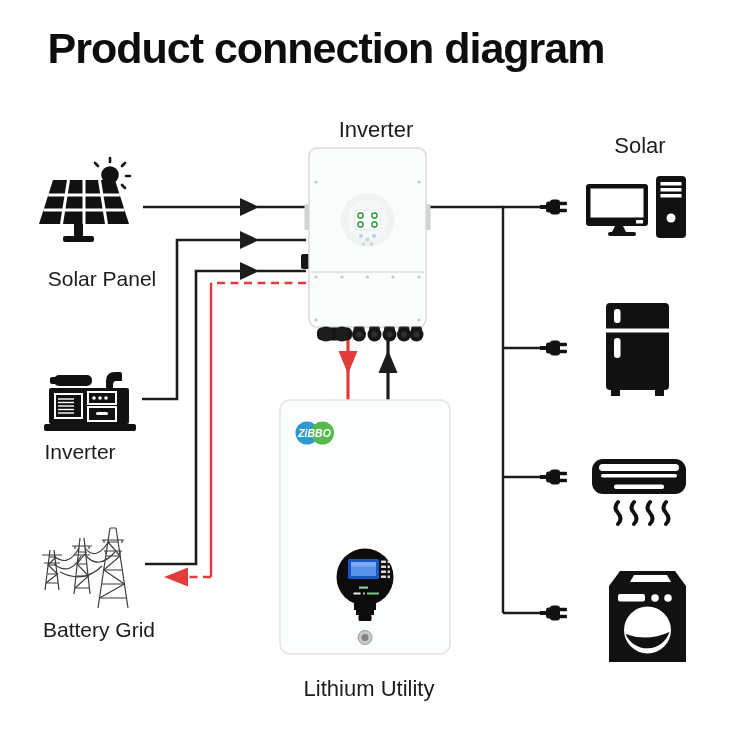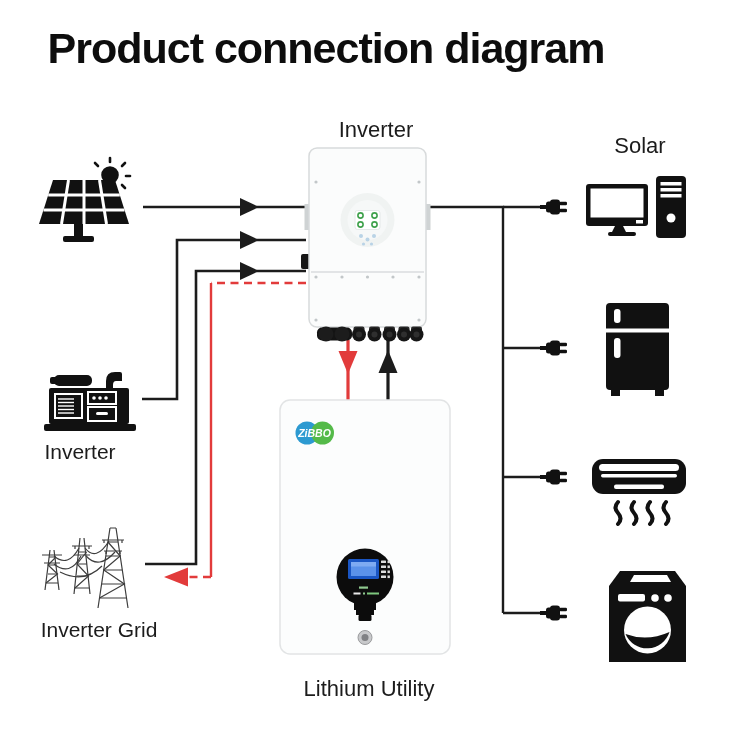--- a/index.html
+++ b/index.html
@@ -195,20 +195,21 @@
     <g stroke="#fff" stroke-width="3">
       <line x1="12.2" y1="35" x2="83.8" y2="35"></line>
       <line x1="7.5" y1="50" x2="88.5" y2="50"></line>
       <line x1="32.5" y1="20" x2="25.5" y2="64"></line>
       <line x1="48" y1="20" x2="48" y2="64"></line>
       <line x1="63.5" y1="20" x2="70.5" y2="64"></line>
     </g>
     <rect x="38" y="64" width="9" height="12" fill="#111"></rect>
     <rect x="27" y="76" width="31" height="6" rx="2" fill="#111"></rect>
   </svg>
+  <div class="label" style="left:102px;top:267px">Solar Panel</div>
 
   <svg class="abs" style="left:44px;top:368px" width="96" height="68" viewBox="0 0 96 68">
     <path d="M62,22 v-9 q0,-9 9,-9 h5 q2,0 2,2 v7 h-6 q-3,0 -3,4 v5 z" fill="#111"></path>
     <rect x="10" y="7" width="38" height="11" rx="5" fill="#111"></rect>
     <rect x="6" y="9" width="7" height="7" rx="2" fill="#111"></rect>
     <rect x="5" y="20" width="80" height="36" rx="2" fill="#111"></rect>
     <rect x="0" y="56" width="92" height="7" rx="2" fill="#111"></rect>
     <rect x="11" y="26" width="27" height="24" fill="#111" stroke="#fff" stroke-width="2"></rect>
     <g stroke="#fff" stroke-width="1.4">
       <line x1="14" y1="31" x2="30" y2="31"></line>
@@ -242,21 +243,21 @@
     <path d="M10,63 L21.5,54 L12,45 L20,37"></path>
     <path d="M10,63 H22 M12,54 H21.5 M12,45 H20.5 M13,37 H20"></path>
     <path d="M6,35 H26 M8,43 H24"></path>
 
     <path d="M18,36 Q32,48 43,28"></path>
     <path d="M49,28 Q60,42 73,21"></path>
     <path d="M18,44 Q34,57 45,36"></path>
     <path d="M50,36 Q63,50 79,32"></path>
     <path d="M24,52 Q48,64 66,46"></path>
   </svg>
-  <div class="label" style="left:99px;top:618px">Inverter Grid</div>
+  <div class="label" style="left:99px;top:618px">Battery Grid</div>
 
   <div class="label big" style="left:640px;top:133px">Solar</div>
 
   <svg class="abs" style="left:586px;top:172px" width="104" height="70" viewBox="0 0 104 70">
     <rect x="0" y="12" width="62" height="42" rx="3" fill="#111"></rect>
     <rect x="4.5" y="16.5" width="53" height="29" fill="#fff"></rect>
     <rect x="50" y="48" width="7" height="3.5" fill="#fff"></rect>
     <polygon points="29,54 37,54 40,60 26,60" fill="#111"></polygon>
     <rect x="22" y="60" width="28" height="4" rx="2" fill="#111"></rect>
     <rect x="70" y="4" width="30" height="62" rx="4" fill="#111"></rect>

